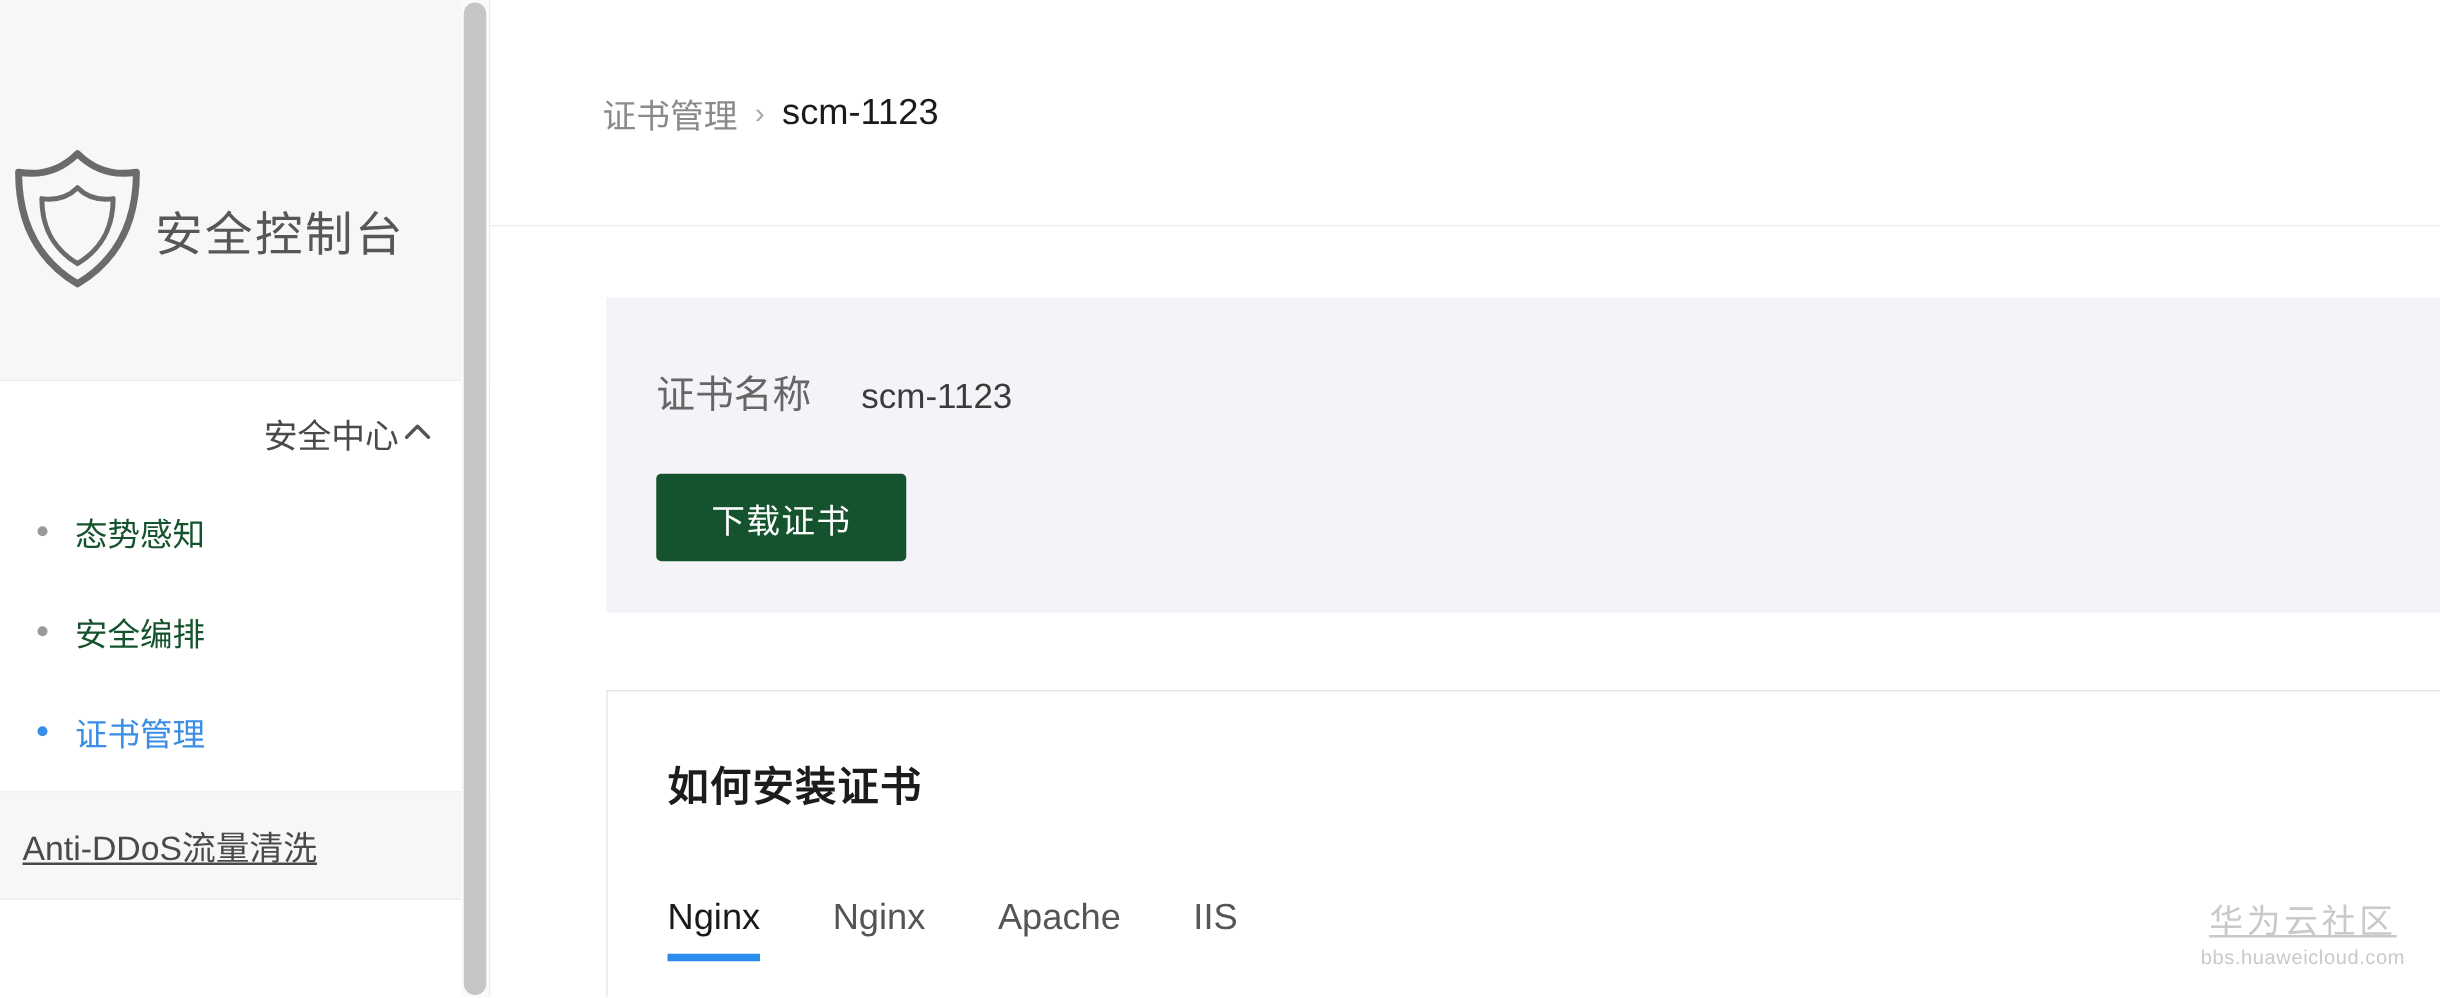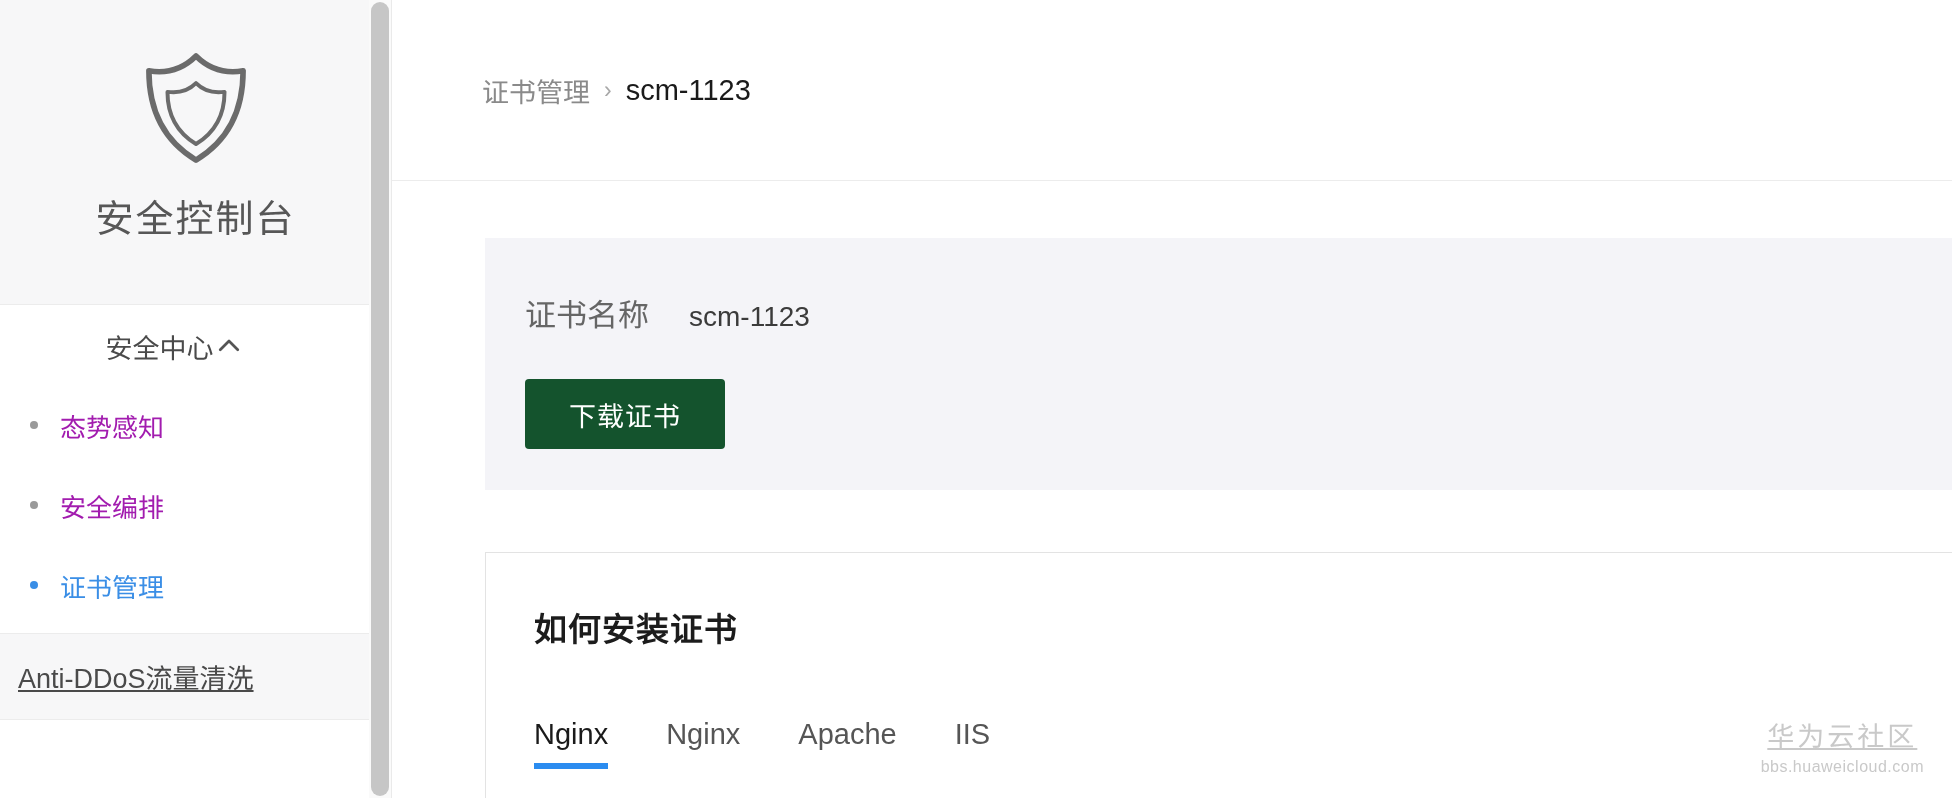--- a/index.html
+++ b/index.html
@@ -30,21 +30,21 @@
     flex: 0 0 392px;
     background: #ffffff;
     border-right: 1px solid #eaeaea;
     overflow: hidden;
   }
 
   .brand {
     height: 305px;
     background: #f7f7f8;
     display: flex;
-    flex-direction: column;
+    flex-direction: row;
     align-items: center;
     justify-content: flex-start;
     padding-top: 46px;
     border-bottom: 1px solid #ececec;
   }
 
   .brand-logo {
     width: 124px;
     height: 124px;
     display: block;
@@ -59,21 +59,21 @@
   }
 
   .nav {
     background: #ffffff;
     padding-top: 2px;
   }
 
   .nav-group-header {
     display: flex;
     align-items: center;
-    justify-content: center;
+    justify-content: flex-end;
     height: 78px;
     padding: 0 42px 0 0;
     cursor: pointer;
   }
 
   .nav-group-title {
     font-size: 27px;
     color: #4a4a4a;
     padding-left: 0px;
   }
@@ -86,21 +86,21 @@
 
   .nav-items { list-style: none; }
 
   .nav-item {
     display: flex;
     align-items: center;
     height: 80px;
     padding-left: 30px;
     cursor: pointer;
     font-size: 26px;
-    color: #a21caf;
+    color: #14532d;
   }
 
   .nav-item .bullet {
     width: 8px;
     height: 8px;
     border-radius: 50%;
     background: #9a9a9a;
     margin-right: 22px;
     flex: 0 0 8px;
   }

